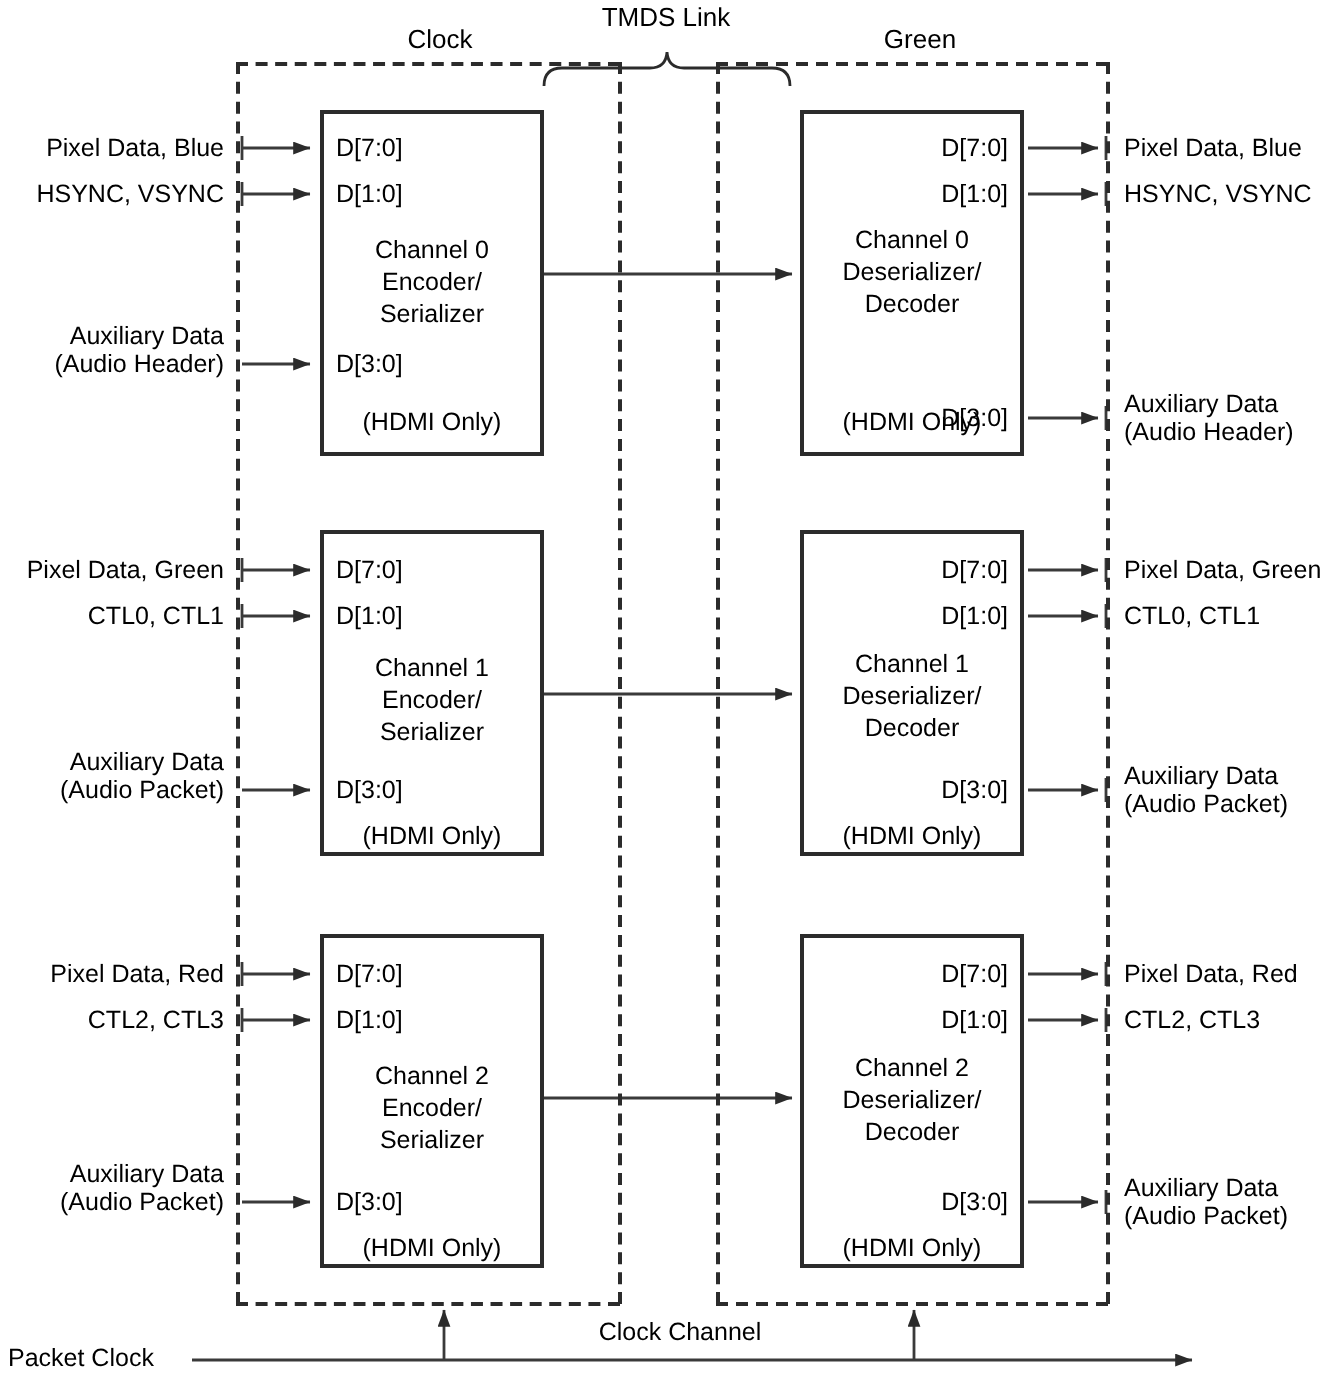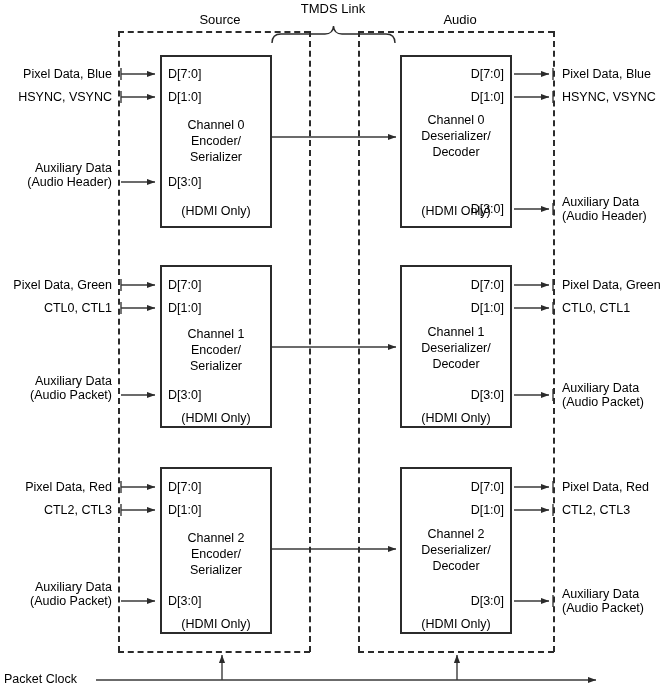--- a/index.html
+++ b/index.html
@@ -95,22 +95,22 @@
   <div class="dline dh" style="left:118px;top:651px;width:192px;"></div>
   <div class="dline dv" style="left:118px;top:31px;height:621px;"></div>
   <div class="dline dv" style="left:309px;top:31px;height:621px;"></div>
 
   <div class="dline dh" style="left:358px;top:31px;width:196px;"></div>
   <div class="dline dh" style="left:358px;top:651px;width:196px;"></div>
   <div class="dline dv" style="left:358px;top:31px;height:621px;"></div>
   <div class="dline dv" style="left:553px;top:31px;height:621px;"></div>
 
   <div class="hdr c" style="left:263px;top:1px;width:140px;text-align:center;">TMDS Link</div>
-  <div class="hdr c" style="left:165px;top:12px;width:110px;text-align:center;">Source</div>
-  <div class="hdr c" style="left:405px;top:12px;width:110px;text-align:center;">Audio</div>
+  <div class="hdr c" style="left:165px;top:12px;width:110px;text-align:center;">Clock</div>
+  <div class="hdr c" style="left:405px;top:12px;width:110px;text-align:center;">Green</div>
 
   <div class="blk" style="left:160px;top:55px;width:112px;height:173px;"></div>
   <div class="blk" style="left:400px;top:55px;width:112px;height:173px;"></div>
 
   <div class="lbl r" style="left:0px;top:67px;width:112px;">Pixel Data, Blue</div>
   <div class="lbl r" style="left:0px;top:90px;width:112px;">HSYNC, VSYNC</div>
   <div class="lbl r" style="left:0px;top:161px;width:112px;">Auxiliary Data
 (Audio Header)</div>
 
   <div class="lbl l" style="left:168px;top:67px;width:60px;">D[7:0]</div>
@@ -186,14 +186,15 @@
   <div class="lbl c" style="left:400px;top:543px;width:112px;">Deserializer/</div>
   <div class="lbl c" style="left:400px;top:559px;width:112px;">Decoder</div>
   <div class="lbl c" style="left:400px;top:617px;width:112px;">(HDMI Only)</div>
 
   <div class="lbl l" style="left:562px;top:480px;width:115px;">Pixel Data, Red</div>
   <div class="lbl l" style="left:562px;top:503px;width:115px;">CTL2, CTL3</div>
   <div class="lbl l" style="left:562px;top:587px;width:115px;">Auxiliary Data
 (Audio Packet)</div>
 
   <div class="lbl l" style="left:4px;top:672px;width:110px;">Packet Clock</div>
+  <div class="lbl c" style="left:270px;top:659px;width:140px;">Clock Channel</div>
 
 </div>
 
 </body></html>

